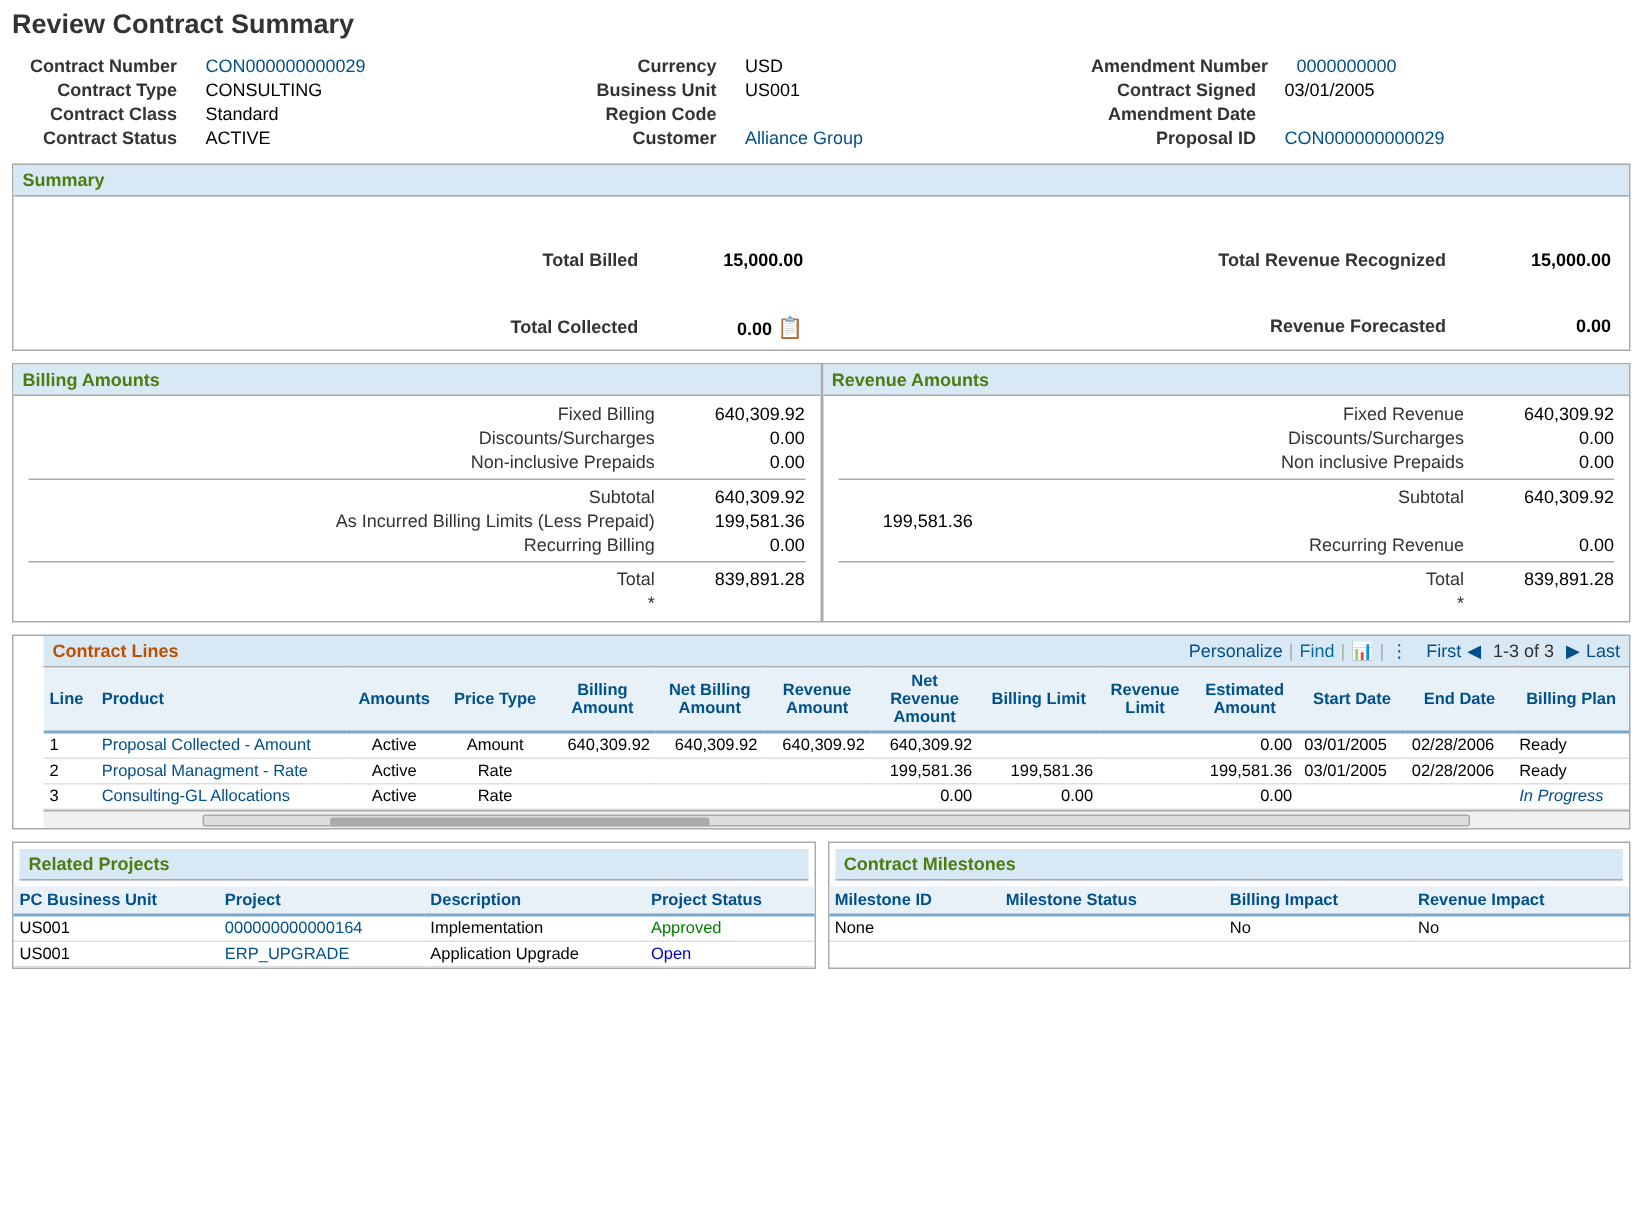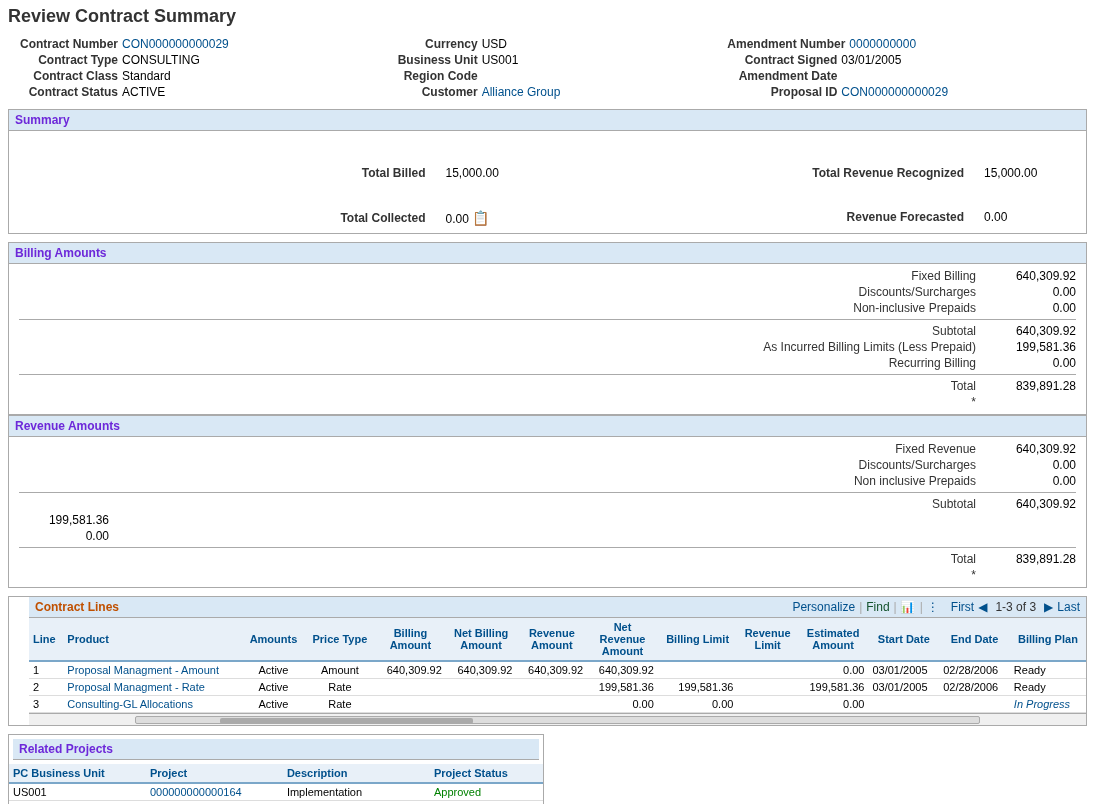--- a/index.html
+++ b/index.html
@@ -4,37 +4,37 @@
   <style>
     * { box-sizing: border-box; margin: 0; padding: 0; }
     body { font-family: Arial, sans-serif; font-size: 12px; color: #000; background: #fff; }
     
     .page { padding: 6px 8px; }
     
     h1.page-title { font-size: 18px; font-weight: bold; color: #333; margin-bottom: 10px; }
     
     .info-grid { display: grid; grid-template-columns: 1fr 1fr 1fr; gap: 0; margin-bottom: 10px; }
     .info-col { display: flex; flex-direction: column; gap: 2px; }
-    .info-row { display: flex; align-items: center; gap: 4px; }
+    .info-row { display: flex; align-items: center; gap: 19px; }
     .info-label { font-weight: bold; text-align: right; min-width: 110px; color: #333; font-size: 12px; }
     .info-value { color: #000; font-size: 12px; }
     .info-link { color: #00508c; text-decoration: none; font-size: 12px; }
     
-    .section-header { background: #d9e8f5; border: 1px solid #aaa; padding: 3px 6px; font-weight: bold; color: #6d28d9; font-size: 12px; margin-bottom: 4px; }
+    .section-header { background: #d9e8f5; border: 1px solid #aaa; padding: 3px 6px; font-weight: bold; color: #4d7c0f; font-size: 12px; margin-bottom: 4px; }
     
     .summary-section { border: 1px solid #aaa; margin-bottom: 8px; }
     .summary-section .section-header { border: none; border-bottom: 1px solid #aaa; margin: 0; }
     .summary-grid { display: grid; grid-template-columns: 1fr 1fr; }
     .summary-col { padding: 6px 12px; }
     .summary-row { display: flex; justify-content: space-between; align-items: center; padding: 1px 0; margin-top: 28px; }
     .summary-row-label { font-weight: bold; color: #333; text-align: right; flex: 1; padding-right: 20px; }
-    .summary-row-value { min-width: 90px; color: #000; }
+    .summary-row-value { min-width: 90px; text-align: right; color: #000; font-weight: bold; }
     .icon-small { color: #555; font-size: 14px; cursor: pointer; }
     
-    .two-col { display: grid; grid-template-columns: 1fr; gap: 0; margin-bottom: 8px; }
+    .two-col { display: grid; grid-template-columns: 1fr 1fr; gap: 0; margin-bottom: 8px; }
     .amounts-box { border: 1px solid #aaa; }
     .amounts-box .section-header { border: none; border-bottom: 1px solid #aaa; margin: 0; }
     .amounts-inner { padding: 4px 10px; }
     .amt-row { display: flex; justify-content: space-between; padding: 1px 0; }
     .amt-label { color: #333; text-align: right; flex: 1; padding-right: 10px; }
     .amt-value { min-width: 90px; text-align: right; }
     .amt-separator { border: none; border-top: 1px solid #aaa; margin: 3px 0; }
     
     .contract-lines-section { border: 1px solid #aaa; margin-bottom: 8px; padding-left: 20px; }
     .cl-header { background: #d9e8f5; border-bottom: 1px solid #aaa; padding: 3px 6px; display: flex; justify-content: space-between; align-items: center; }
@@ -226,20 +226,21 @@
           </div>
           <hr class="amt-separator">
           <div class="amt-row">
             <span class="amt-label">Subtotal</span>
             <span class="amt-value">640,309.92</span>
           </div>
           <div class="amt-row">
             <span class="amt-value">199,581.36</span>
           </div>
           <div class="amt-row">
+            <span class="amt-label">Recurring Revenue</span>
             <span class="amt-value">0.00</span>
           </div>
           <hr class="amt-separator">
           <div class="amt-row">
             <span class="amt-label">Total</span>
             <span class="amt-value">839,891.28</span>
           </div>
           <div class="amt-row">
             <span class="amt-label">*</span>
             <span class="amt-value"></span>
@@ -247,21 +248,21 @@
         </div>
     </div>
   </div>
 
   <div class="contract-lines-section">
     <div class="cl-header">
       <span class="cl-header-title">Contract Lines</span>
       <div class="cl-header-controls">
         <span style="color:#00508c;cursor:pointer;">Personalize</span>
         <span class="separator-pipe">|</span>
-        <span style="color:#14532d;cursor:pointer;">Find</span>
+        <span style="color:#0369a1;cursor:pointer;">Find</span>
         <span class="separator-pipe">|</span>
         <span style="cursor:pointer;">📊</span>
         <span class="separator-pipe">|</span>
         <span style="cursor:pointer;">⋮</span>
         <span style="cursor:pointer;color:#00508c;margin-left:8px;">First</span>
         <span style="cursor:pointer;color:#00508c;">◀</span>
         <span class="nav-info" style="margin:0 4px;">1-3 of 3</span>
         <span style="cursor:pointer;color:#00508c;">▶</span>
         <span style="cursor:pointer;color:#00508c;">Last</span>
       </div>
@@ -282,21 +283,21 @@
             <th>Revenue<br>Limit</th>
             <th>Estimated<br>Amount</th>
             <th>Start Date</th>
             <th>End Date</th>
             <th>Billing Plan</th>
           </tr>
         </thead>
         <tbody id="cl-tbody">
         <tr>
     <td>1</td>
-    <td><a class="link" href="#">Proposal Managment - Amount</a></td>
+    <td><a class="link" href="#">Proposal Collected - Amount</a></td>
     <td class="center">Active</td>
     <td class="center">Amount</td>
     <td class="num">640,309.92</td>
     <td class="num">640,309.92</td>
     <td class="num">640,309.92</td>
     <td class="num">640,309.92</td>
     <td class="num"></td>
     <td class="num"></td>
     <td class="num">0.00</td>
     <td>03/01/2005</td>
@@ -366,15 +367,36 @@
   </tr>
             <tr>
     <td>US001</td>
     <td><a class="link" href="#">ERP_UPGRADE</a></td>
     <td>Application Upgrade</td>
     <td class="status-open">Open</td>
   </tr>
           </tbody>
       </table>
     </div>
+    <div class="bottom-box">
+      <div class="section-header">Contract Milestones</div>
+      <table class="mil-table">
+        <thead>
+          <tr>
+            <th>Milestone ID</th>
+            <th>Milestone Status</th>
+            <th>Billing Impact</th>
+            <th>Revenue Impact</th>
+          </tr>
+        </thead>
+        <tbody id="mil-tbody">
+            <tr>
+    <td>None</td>
+    <td></td>
+    <td>No</td>
+    <td>No</td>
+  </tr>
+          </tbody>
+      </table>
+    </div>
   </div>
 
 </div>
 
 </body></html>

